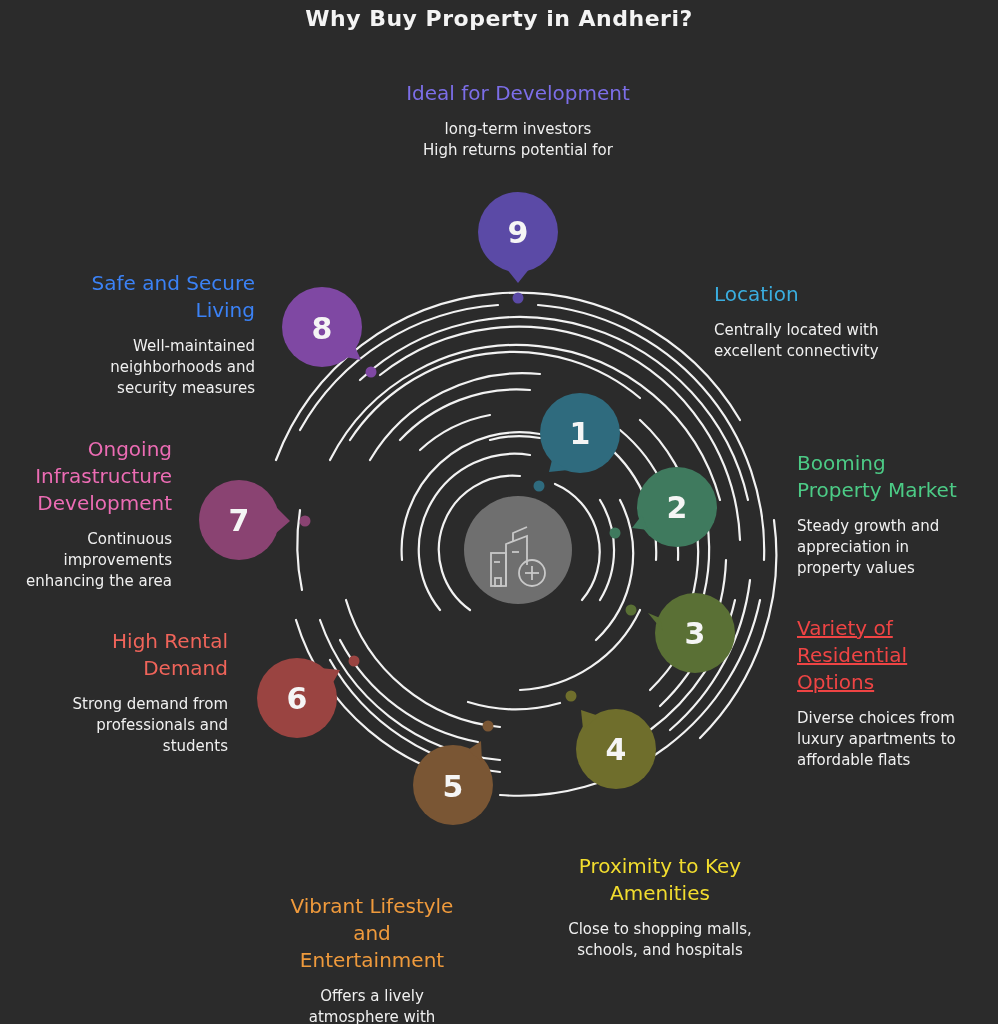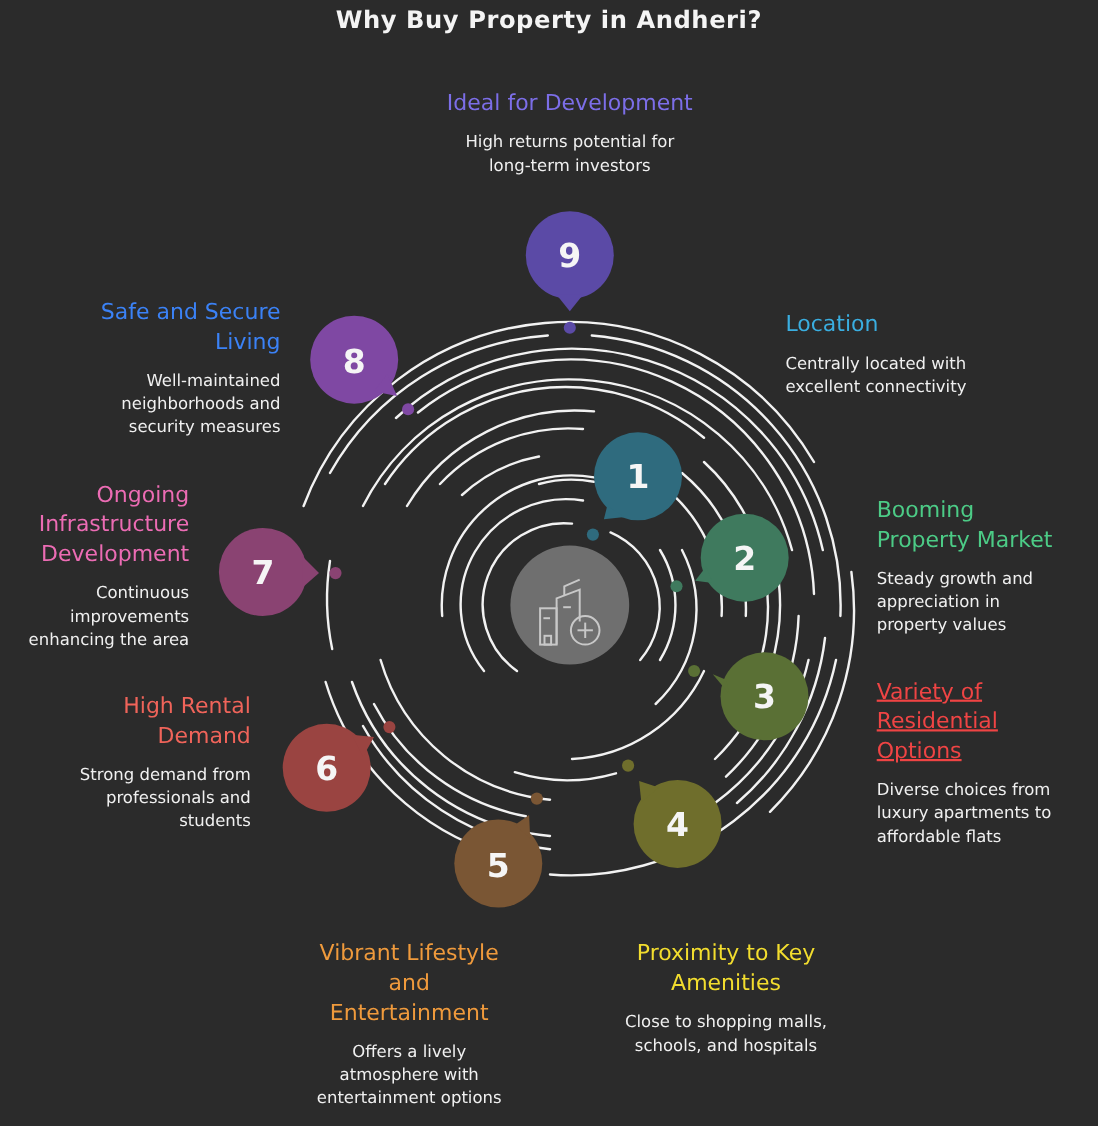--- a/index.html
+++ b/index.html
@@ -156,22 +156,22 @@
     <circle cx="518" cy="298" r="5.5" fill="#5b4aa6"></circle>
     <text class="bubble-num" x="518" y="243" text-anchor="middle">9</text>
   </g>
 </svg>
 
 <div class="label al-center" style="left:368px; top:80px; width:300px;">
   <div class="head" style="color:#7c6ee8;">
       <div>Ideal for Development</div>
     </div>
   <div class="desc">
+      <div>long-term investors</div>
       <div>High returns potential for</div>
-      <div>long-term investors</div>
     </div>
 </div>
 
 <div class="label al-left" style="left:714px; top:281px; width:240px;">
   <div class="head" style="color:#3aaee0;">
       <div>Location</div>
     </div>
   <div class="desc">
       <div>Centrally located with</div>
       <div>excellent connectivity</div>
@@ -208,21 +208,21 @@
       <div>Proximity to Key</div>
       <div>Amenities</div>
     </div>
   <div class="desc">
       <div>Close to shopping malls,</div>
       <div>schools, and hospitals</div>
     </div>
 </div>
 
 <div class="label al-center" style="left:262px; top:853px; width:220px;">
-  <div class="head" style="color:#ef9a3c;">
+  <div class="head" style="color:#ef9a3c;margin-top:40px;">
       <div>Vibrant Lifestyle</div>
       <div>and</div>
       <div>Entertainment</div>
     </div>
   <div class="desc">
       <div>Offers a lively</div>
       <div>atmosphere with</div>
       <div>entertainment options</div>
     </div>
 </div>

